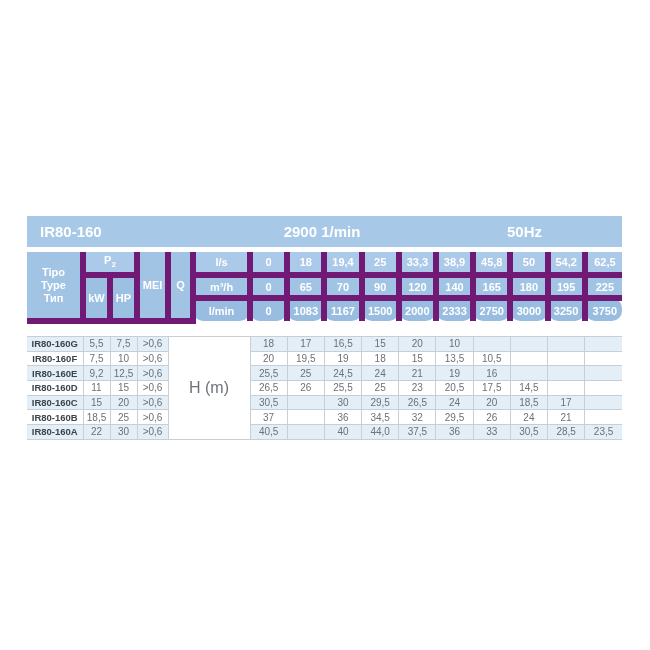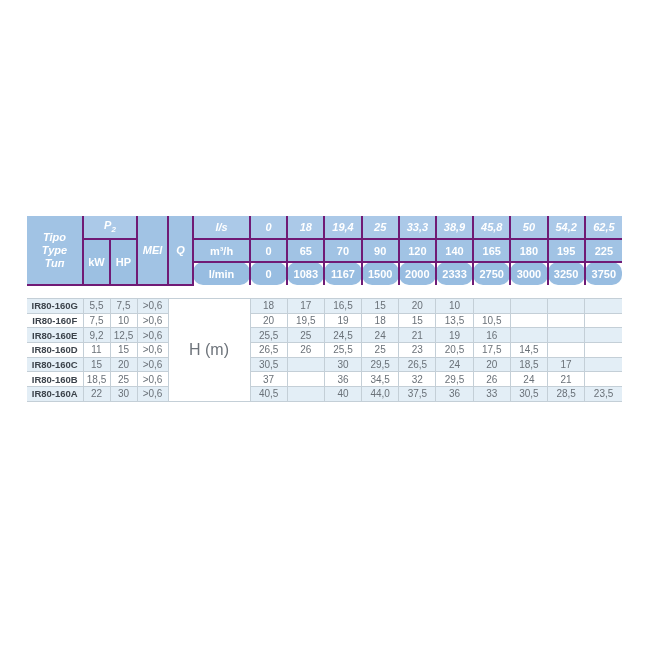--- a/index.html
+++ b/index.html
@@ -41,28 +41,28 @@
   col.c-type  { width: 56px; }
   col.c-kw    { width: 27px; }
   col.c-hp    { width: 27px; }
   col.c-mei   { width: 31px; }
   col.c-q     { width: 25px; }
   col.c-unit  { width: 57px; }
 
   
   .head-table th {
     height: 23px;
-    border: 2px solid #701a75;
+    border: 6px solid #701a75;
     color: #ffffff;
     font-weight: bold;
     font-size: 11px;
     text-align: center;
     vertical-align: middle;
   }
-  .head-table tr:nth-child(1) th { background: #abc9e8; font-style: italic; }
+  .head-table tr:nth-child(1) th { background: #abc9e8; }
   .head-table tr:nth-child(2) th { background: #a1c3e4; }
   .head-table tr:nth-child(3) th { background: #98bde1; }
   .head-table th.span-all  { background: #a1c3e4 !important; }
   .head-table th.span-low  { background: #9cc0e2 !important; }
   .head-table th:first-child { border-left: none; }
   .head-table th:last-child  { border-right: none; }
   .head-table tr:first-child th { border-top: none; }
   .head-table tr:last-child th  { border-bottom: none; border-radius: 10px; }
   .type-head div { line-height: 13px; }
   sub { font-size: 8px; }
@@ -93,20 +93,25 @@
   }
   .data-table td:first-child { border-left: none; }
   .data-table td:last-child  { border-right: none; }
 </style>
 </head>
 <body>
 
 <div class="page">
   <div class="pump-table">
 
+    <div class="title-bar">
+      <span class="model">IR80-160</span>
+      <span class="speed">2900 1/min</span>
+      <span class="freq">50Hz</span>
+    </div>
 
     <table class="head-table">
       <colgroup>
         <col class="c-type">
           <col class="c-kw">
           <col class="c-hp">
           <col class="c-mei">
           <col class="c-q">
           <col class="c-unit">
         <col>

